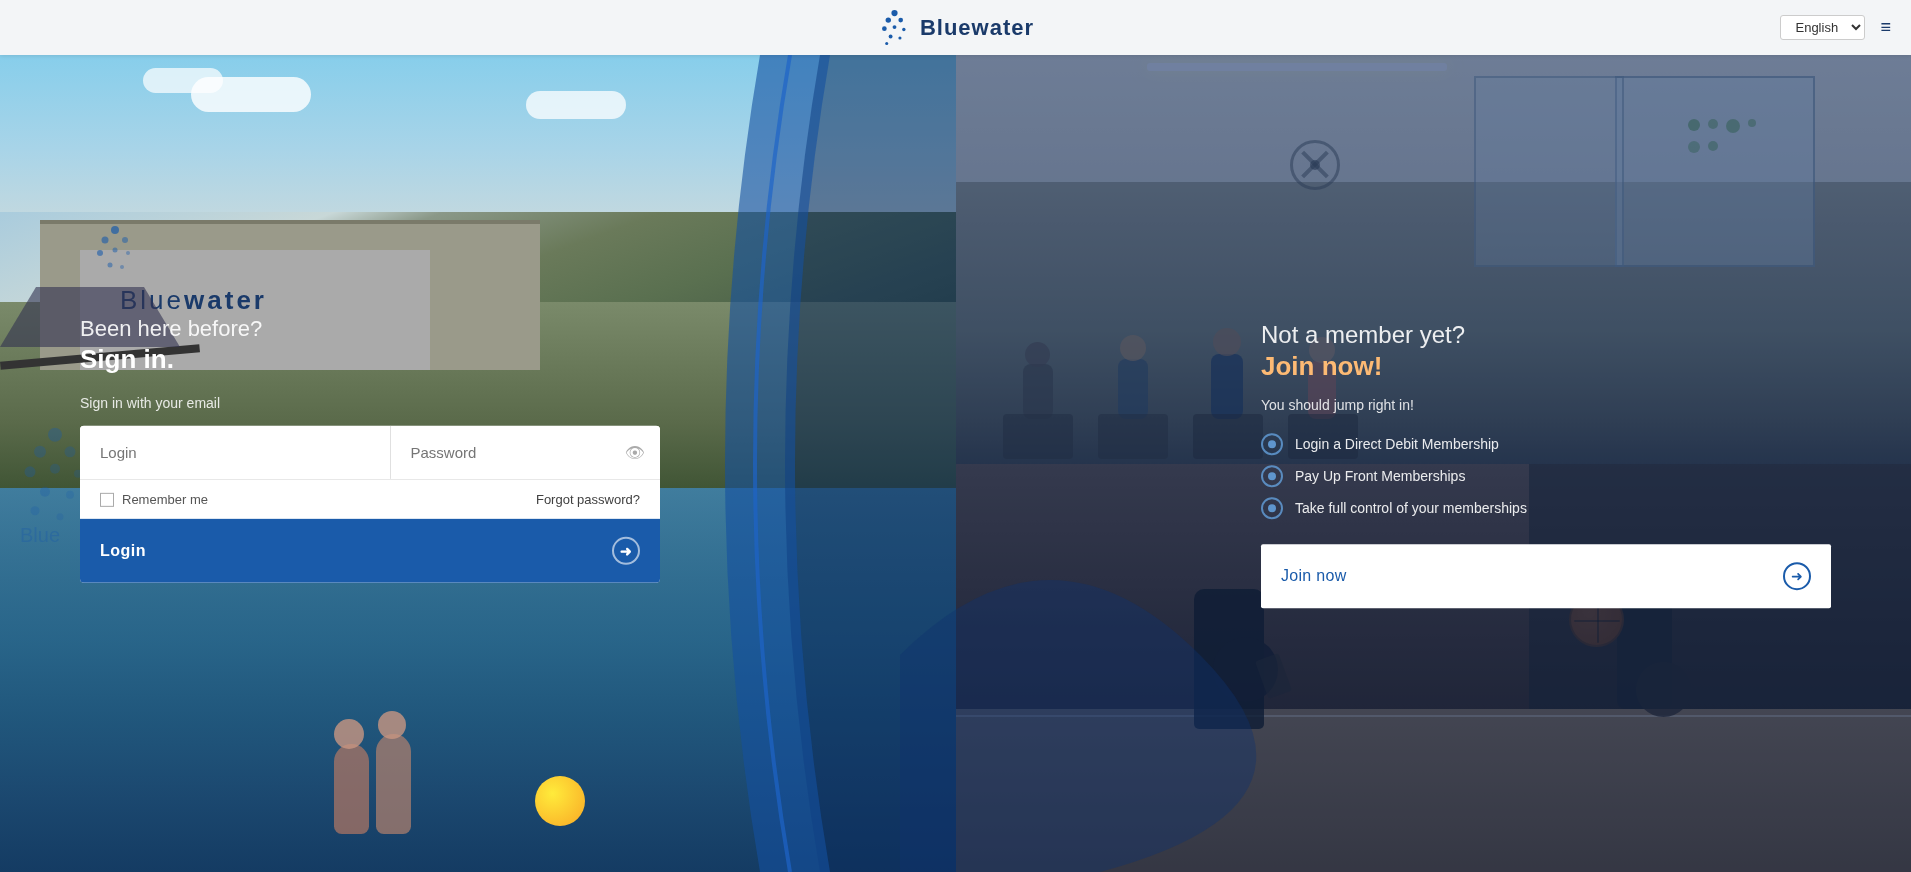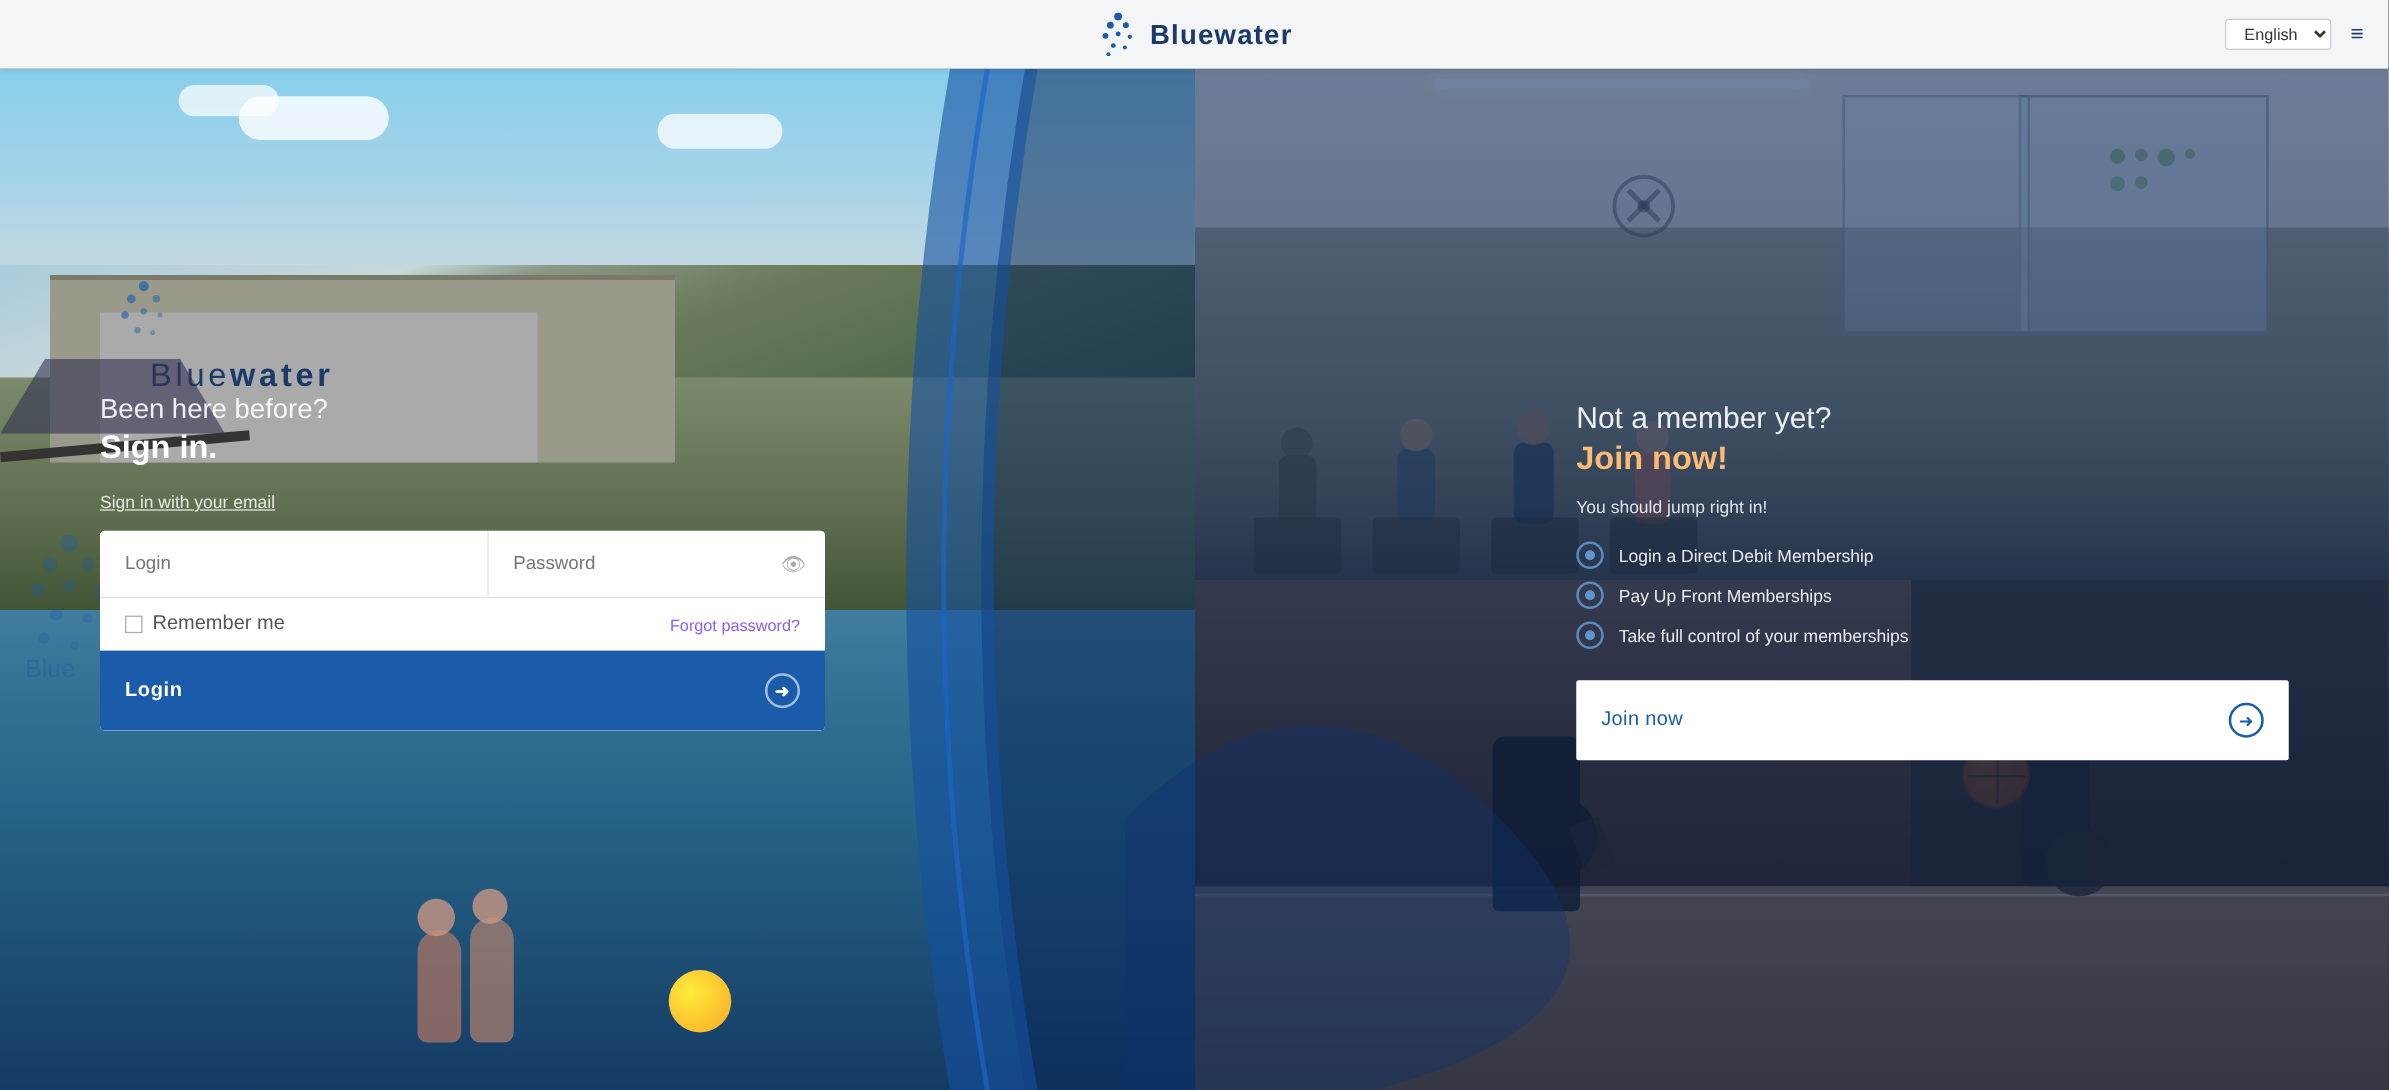--- a/index.html
+++ b/index.html
@@ -168,21 +168,20 @@
       color: white;
       font-size: 26px;
       font-weight: 700;
       margin-bottom: 20px;
     }
 
     .sign-in-subtitle {
       color: rgba(255,255,255,0.85);
       font-size: 14px;
       margin-bottom: 15px;
-      text-decoration: underline;
     }
 
     .login-form-box {
       background: white;
       border-radius: 4px;
       overflow: hidden;
     }
 
     .input-row {
       display: flex;
@@ -229,34 +228,34 @@
       justify-content: space-between;
       align-items: center;
       padding: 12px 20px;
       background: white;
     }
 
     .remember-me {
       display: flex;
       align-items: center;
       gap: 8px;
-      font-size: 16px;
+      font-size: 13px;
       color: #555;
     }
 
     .remember-checkbox {
       width: 14px;
       height: 14px;
       border: 1px solid #aaa;
       background: white;
     }
 
     .forgot-password {
       font-size: 13px;
-      color: #8b5cf6;
+      color: #404040;
       text-decoration: none;
       cursor: pointer;
     }
 
     .login-button {
       width: 100%;
       padding: 18px 20px;
       background: #1a5baa;
       color: white;
       border: none;

